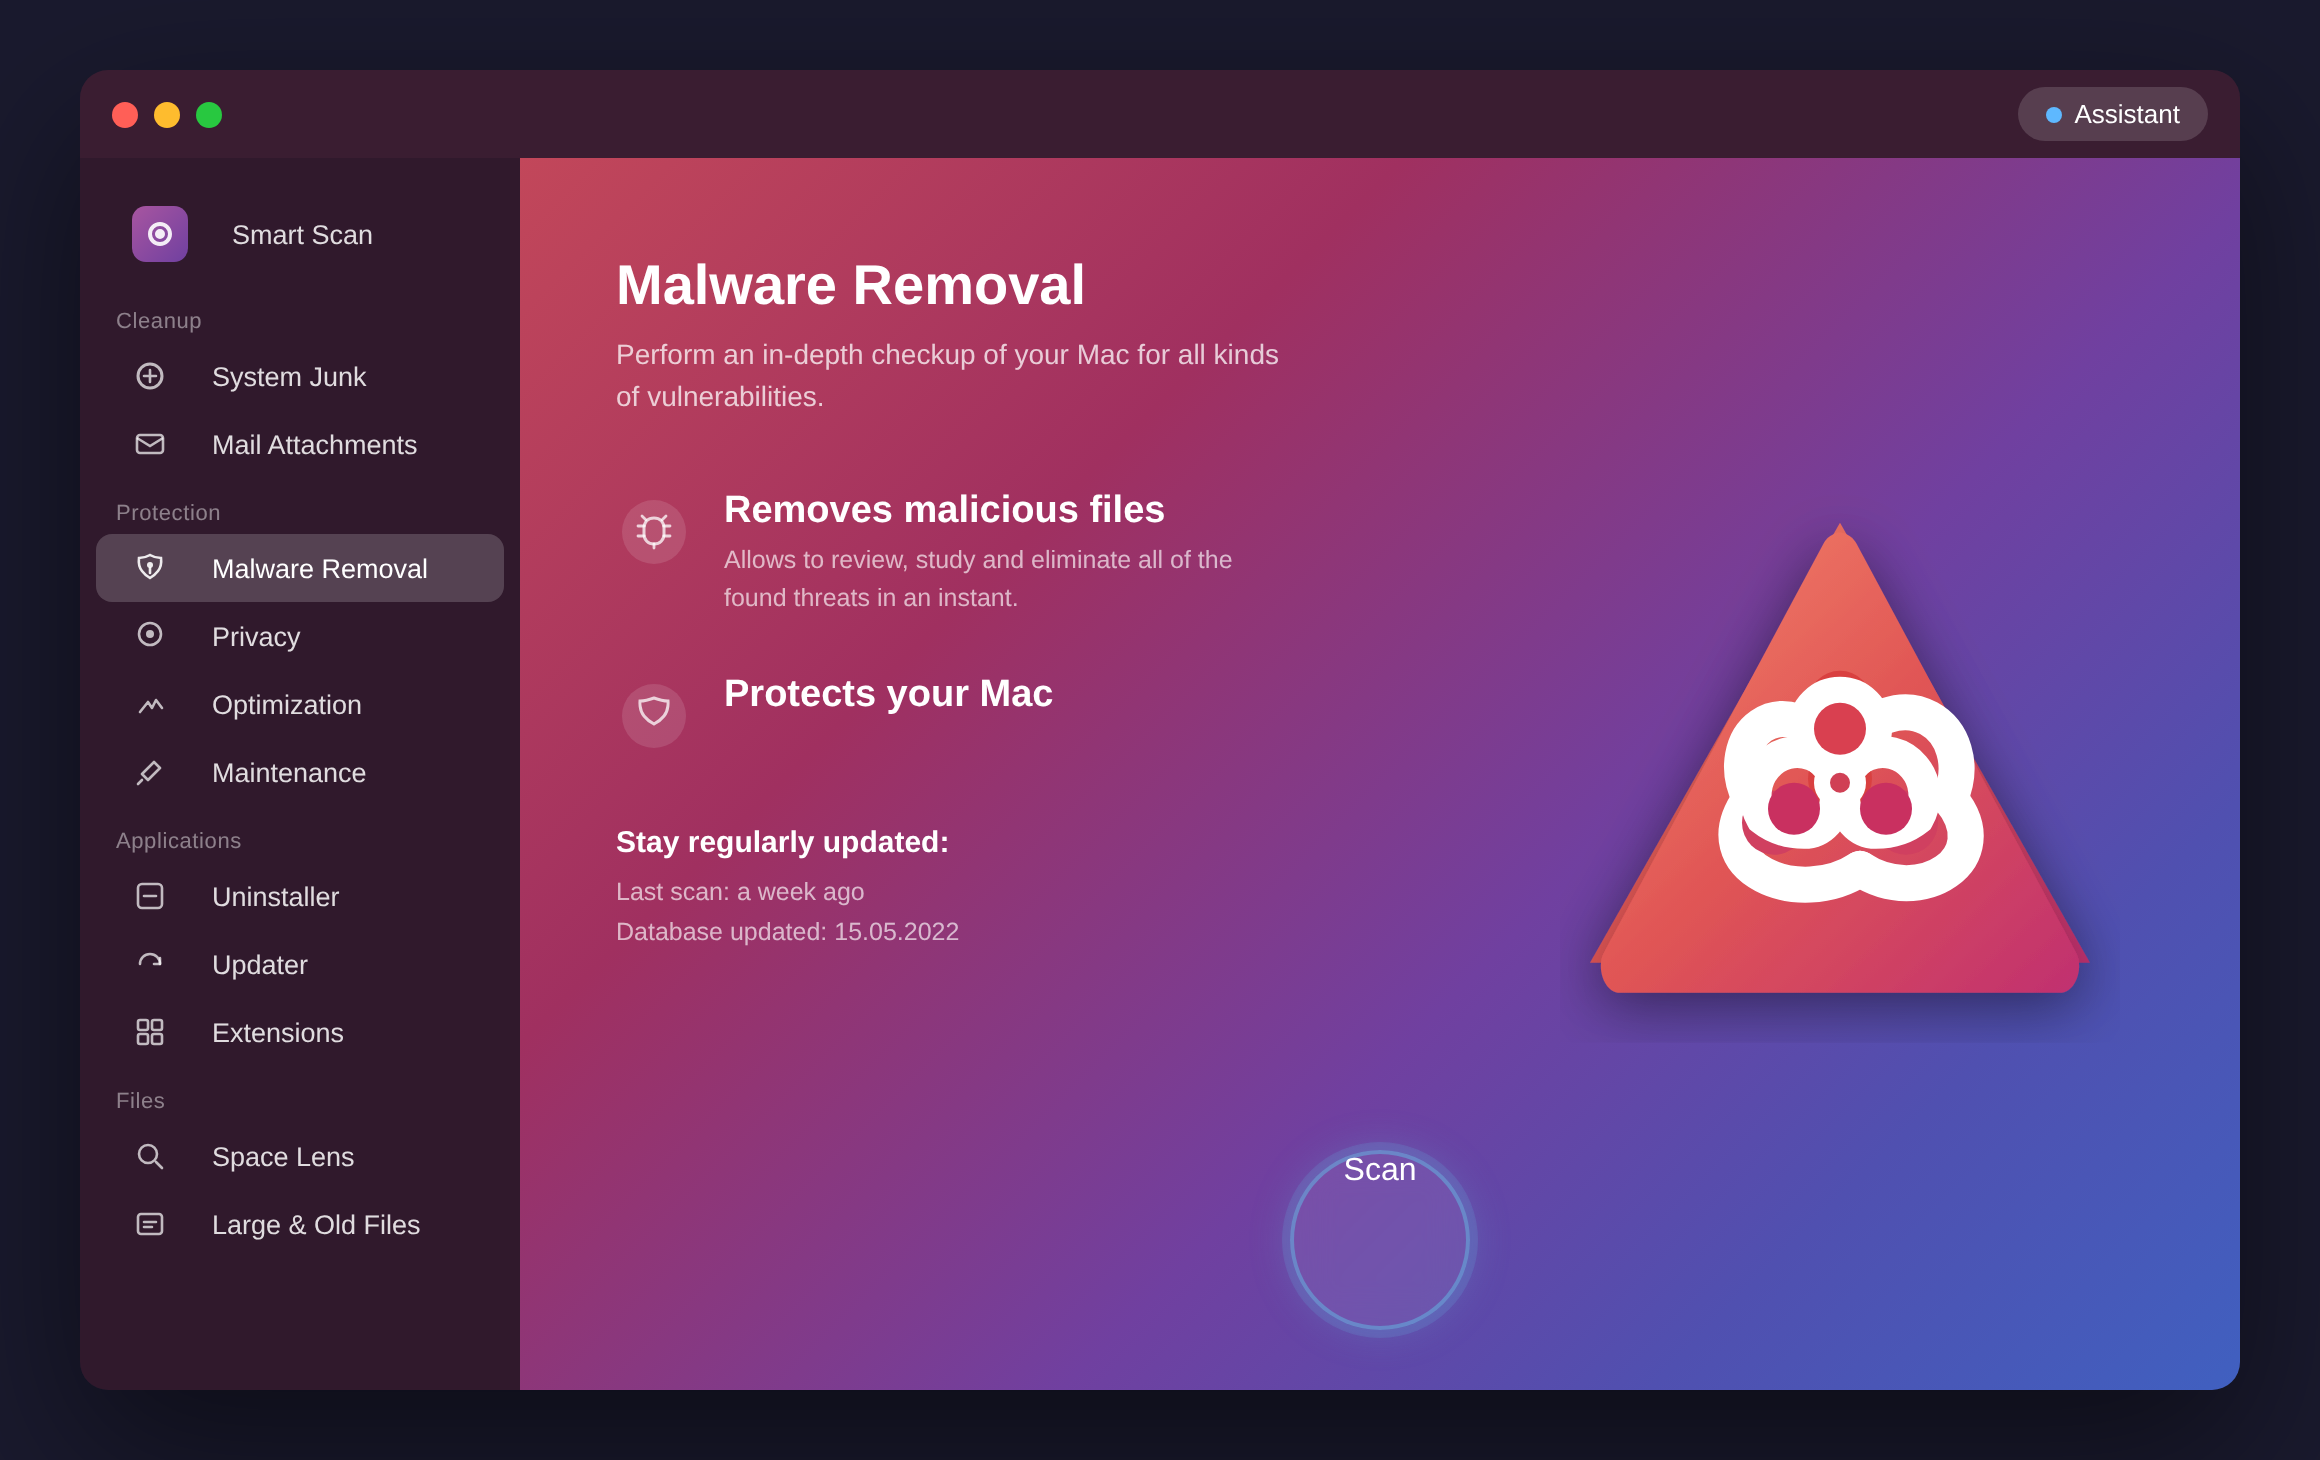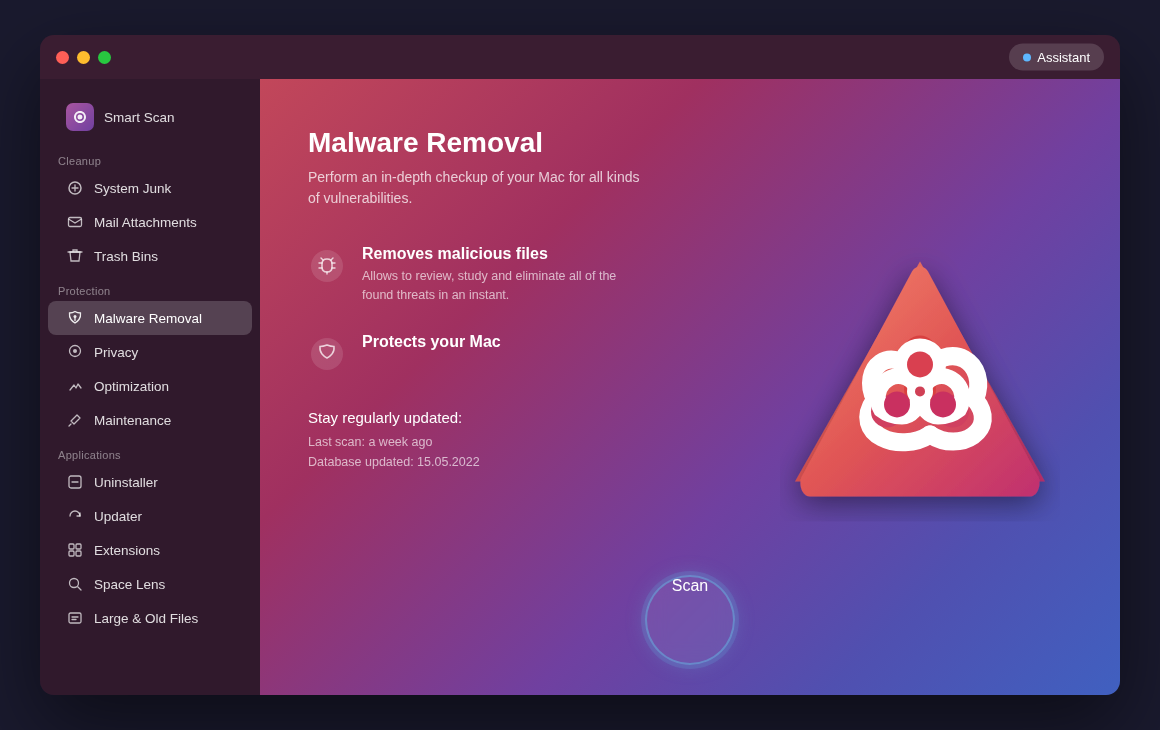--- a/index.html
+++ b/index.html
@@ -83,21 +83,21 @@
       width: 220px;
       background: rgba(50, 25, 45, 0.92);
       padding: 16px 0;
       flex-shrink: 0;
       overflow-y: auto;
     }
 
     .sidebar-item {
       display: flex;
       align-items: center;
-      gap: 10px;
+      gap: 22px;
       padding: 8px 18px;
       cursor: pointer;
       color: rgba(255,255,255,0.85);
       font-size: 13.5px;
       border-radius: 8px;
       margin: 0 8px;
     }
 
     .sidebar-item.active {
       background: rgba(255,255,255,0.18);
@@ -164,40 +164,40 @@
       width: 38px;
       height: 38px;
       flex-shrink: 0;
       display: flex;
       align-items: center;
       justify-content: center;
       margin-top: 2px;
     }
 
     .feature-text-title {
-      font-size: 16px;
+      font-size: 19px;
       font-weight: 600;
       color: white;
       margin-bottom: 4px;
     }
 
     .feature-text-desc {
       font-size: 12.5px;
       color: rgba(255,255,255,0.65);
       line-height: 1.5;
       max-width: 270px;
     }
 
     .update-section {
       margin-top: 36px;
     }
 
     .update-title {
       font-size: 15px;
-      font-weight: 400;
+      font-weight: 700;
       color: white;
       margin-bottom: 6px;
     }
 
     .update-detail {
       font-size: 12.5px;
       color: rgba(255,255,255,0.65);
       line-height: 1.6;
     }
 
@@ -301,29 +301,20 @@
       </div>
       <div class="sidebar-item">
         <div class="sidebar-icon">
           <svg width="16" height="16" viewBox="0 0 16 16" fill="none">
             <rect x="1.5" y="3.5" width="13" height="9" rx="1.5" stroke="rgba(255,255,255,0.7)" stroke-width="1.3"></rect>
             <path d="M1.5 5l6.5 4 6.5-4" stroke="rgba(255,255,255,0.7)" stroke-width="1.3"></path>
           </svg>
         </div>
         <span>Mail Attachments</span>
       </div>
-      <div class="sidebar-item">
-        <div class="sidebar-icon">
-          <svg width="16" height="16" viewBox="0 0 16 16" fill="none">
-            <path d="M3 4h10l-1 9H4L3 4z" stroke="rgba(255,255,255,0.7)" stroke-width="1.3"></path>
-            <path d="M1 4h14M6 4V2h4v2" stroke="rgba(255,255,255,0.7)" stroke-width="1.3" stroke-linecap="round"></path>
-          </svg>
-        </div>
-        <span>Trash Bins</span>
-      </div>
 
       <div class="sidebar-section-label">Protection</div>
       <div class="sidebar-item active">
         <div class="sidebar-icon">
           <svg width="16" height="16" viewBox="0 0 16 16" fill="none">
             <path d="M8 1.5C5.5 3 2.5 3 2.5 3S2 7 4 9.5C5.5 11.5 8 13 8 13s2.5-1.5 4-3.5C14 7 13.5 3 13.5 3S10.5 3 8 1.5z" stroke="rgba(255,255,255,0.9)" stroke-width="1.3" fill="none"></path>
             <circle cx="8" cy="6.5" r="1.5" fill="rgba(255,255,255,0.9)"></circle>
             <path d="M8 8v2.5" stroke="rgba(255,255,255,0.9)" stroke-width="1.3" stroke-linecap="round"></path>
           </svg>
         </div>
@@ -381,20 +372,21 @@
           <svg width="16" height="16" viewBox="0 0 16 16" fill="none">
             <rect x="2" y="2" width="5" height="5" rx="1" stroke="rgba(255,255,255,0.7)" stroke-width="1.3"></rect>
             <rect x="9" y="2" width="5" height="5" rx="1" stroke="rgba(255,255,255,0.7)" stroke-width="1.3"></rect>
             <rect x="2" y="9" width="5" height="5" rx="1" stroke="rgba(255,255,255,0.7)" stroke-width="1.3"></rect>
             <rect x="9" y="9" width="5" height="5" rx="1" stroke="rgba(255,255,255,0.7)" stroke-width="1.3"></rect>
           </svg>
         </div>
         <span>Extensions</span>
       </div>
 
+      <div class="sidebar-section-label">Files</div>
       <div class="sidebar-item">
         <div class="sidebar-icon">
           <svg width="16" height="16" viewBox="0 0 16 16" fill="none">
             <circle cx="7" cy="7" r="4.5" stroke="rgba(255,255,255,0.7)" stroke-width="1.3"></circle>
             <path d="M11 11l3 3" stroke="rgba(255,255,255,0.7)" stroke-width="1.3" stroke-linecap="round"></path>
           </svg>
         </div>
         <span>Space Lens</span>
       </div>
       <div class="sidebar-item">

